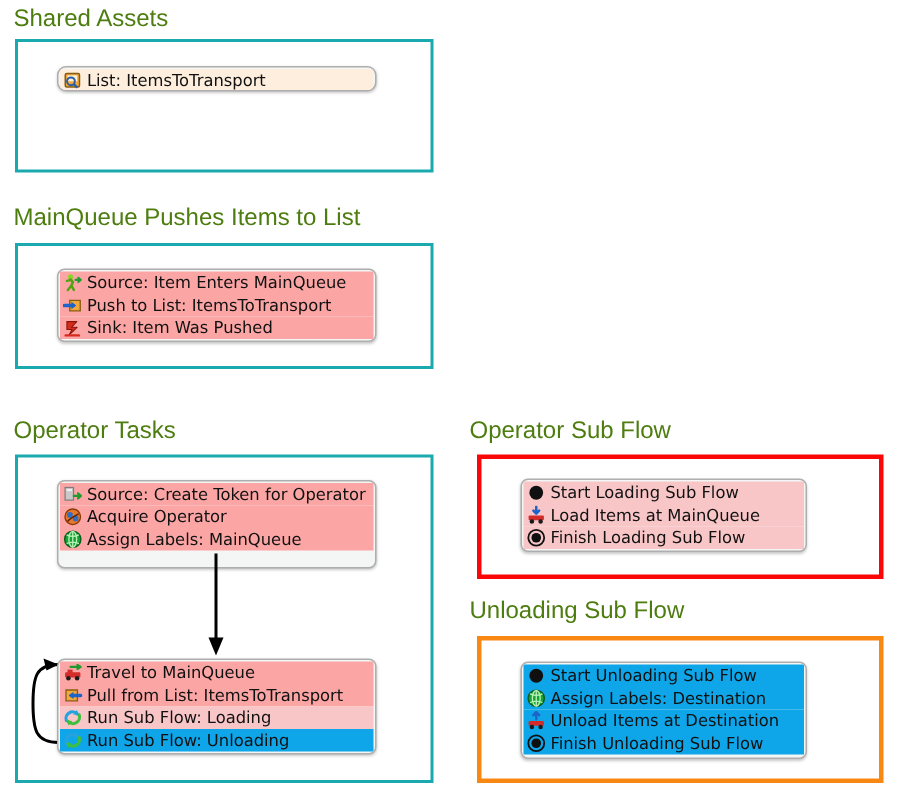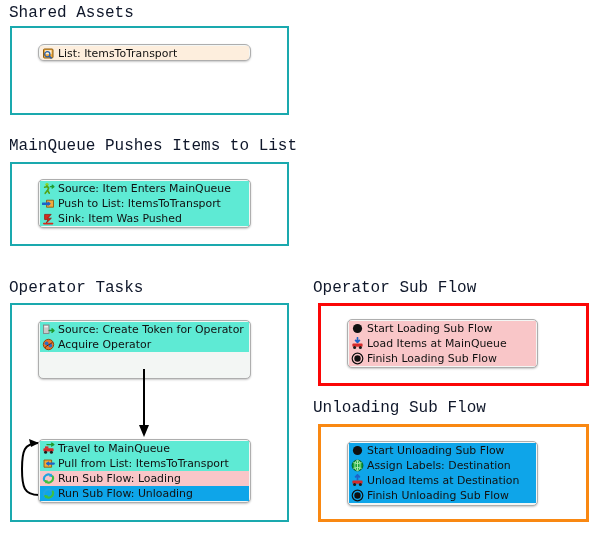--- a/index.html
+++ b/index.html
@@ -6,24 +6,24 @@
   body{
     width:600px;height:533px;
     background:#ffffff;
     font-family:"DejaVu Sans", sans-serif;
     position:relative;
     overflow:hidden;
     -webkit-font-smoothing:antialiased;
   }
   .panel-title{
     position:absolute;
-    font-family:Liberation Mono, monospace;
+    font-family:Liberation Sans, sans-serif;
     font-size:16px;
     font-weight:400;
-    color:#0f172a;
+    color:#4d7c0f;
     white-space:nowrap;
     letter-spacing:0px;
   }
   .panel-box{
     position:absolute;
     background:#ffffff;
     box-sizing:border-box;
     padding-left:32px;
   }
   .panel-teal{border:2px solid #1aa9ae;}
@@ -54,21 +54,21 @@
     color:#111111;
     white-space:nowrap;
     padding-left:2px;
   }
   .row .label{
     padding-left:3px;
     font-size:11px;
     transform:scaleX(0.99);
     transform-origin:left center;
   }
-  .bg-mint{background:#5eead4;text-align:center;}
+  .bg-mint{background:#fca5a5;text-align:center;}
   .bg-cream{background:#fdeedd;}
   .bg-pink{background:#f9c6c8;}
   .bg-peach{background:#0ea5e9;}
 
   
   .ico{
     width:13px;height:13px;
     flex:0 0 13px;
     position:relative;
     display:inline-block;
@@ -159,20 +159,30 @@
       <span class="ico">
         <svg width="13" height="13" viewBox="0 0 13 13">
           <circle cx="6.5" cy="6.5" r="5.2" fill="#e8762c" stroke="#8a3c06" stroke-width="0.9"></circle>
           <circle cx="4.6" cy="5.3" r="1.9" fill="#2d6fc4"></circle>
           <circle cx="8.4" cy="7.6" r="1.9" fill="#2d6fc4"></circle>
           <path d="M3.0 9.6 C5.0 7.4, 8.0 6.0, 10.4 4.6" stroke="#5a2404" stroke-width="1" fill="none"></path>
         </svg>
       </span>
       <span class="label">Acquire Operator</span>
     </div>
+    <div class="row bg-mint">
+      <span class="ico">
+        <svg width="13" height="13" viewBox="0 0 13 13">
+          <circle cx="6.5" cy="6.5" r="5.4" fill="#18a336" stroke="#0a5e1d" stroke-width="1"></circle>
+          <path d="M6.5 1.4 L6.5 11.6 M2.4 3.6 Q6.5 5.6 10.6 3.6 M2.4 9.4 Q6.5 7.4 10.6 9.4" stroke="#b8f0b6" stroke-width="0.9" fill="none"></path>
+          <ellipse cx="6.5" cy="6.5" rx="2.6" ry="5.3" fill="none" stroke="#b8f0b6" stroke-width="0.9"></ellipse>
+        </svg>
+      </span>
+      <span class="label">Assign Labels: MainQueue</span>
+    </div>
   </div>
 
   <svg class="conn" style="left:0px;top:60px;width:275px;height:78px;">
     <line x1="132" y1="4" x2="132" y2="62" stroke="#000000" stroke-width="2"></line>
     <path d="M132 72 L127 60 L137 60 Z" fill="#000000"></path>
   </svg>
 
   <svg class="conn" style="left:0px;top:128px;width:40px;height:72px;">
     <path d="M27 10 C12 10, 10 18, 10 36 C10 54, 12 62, 27 62" stroke="#000000" stroke-width="2" fill="none"></path>
     <path d="M27 10 L17 6 L19 14 Z" fill="#000000"></path>

